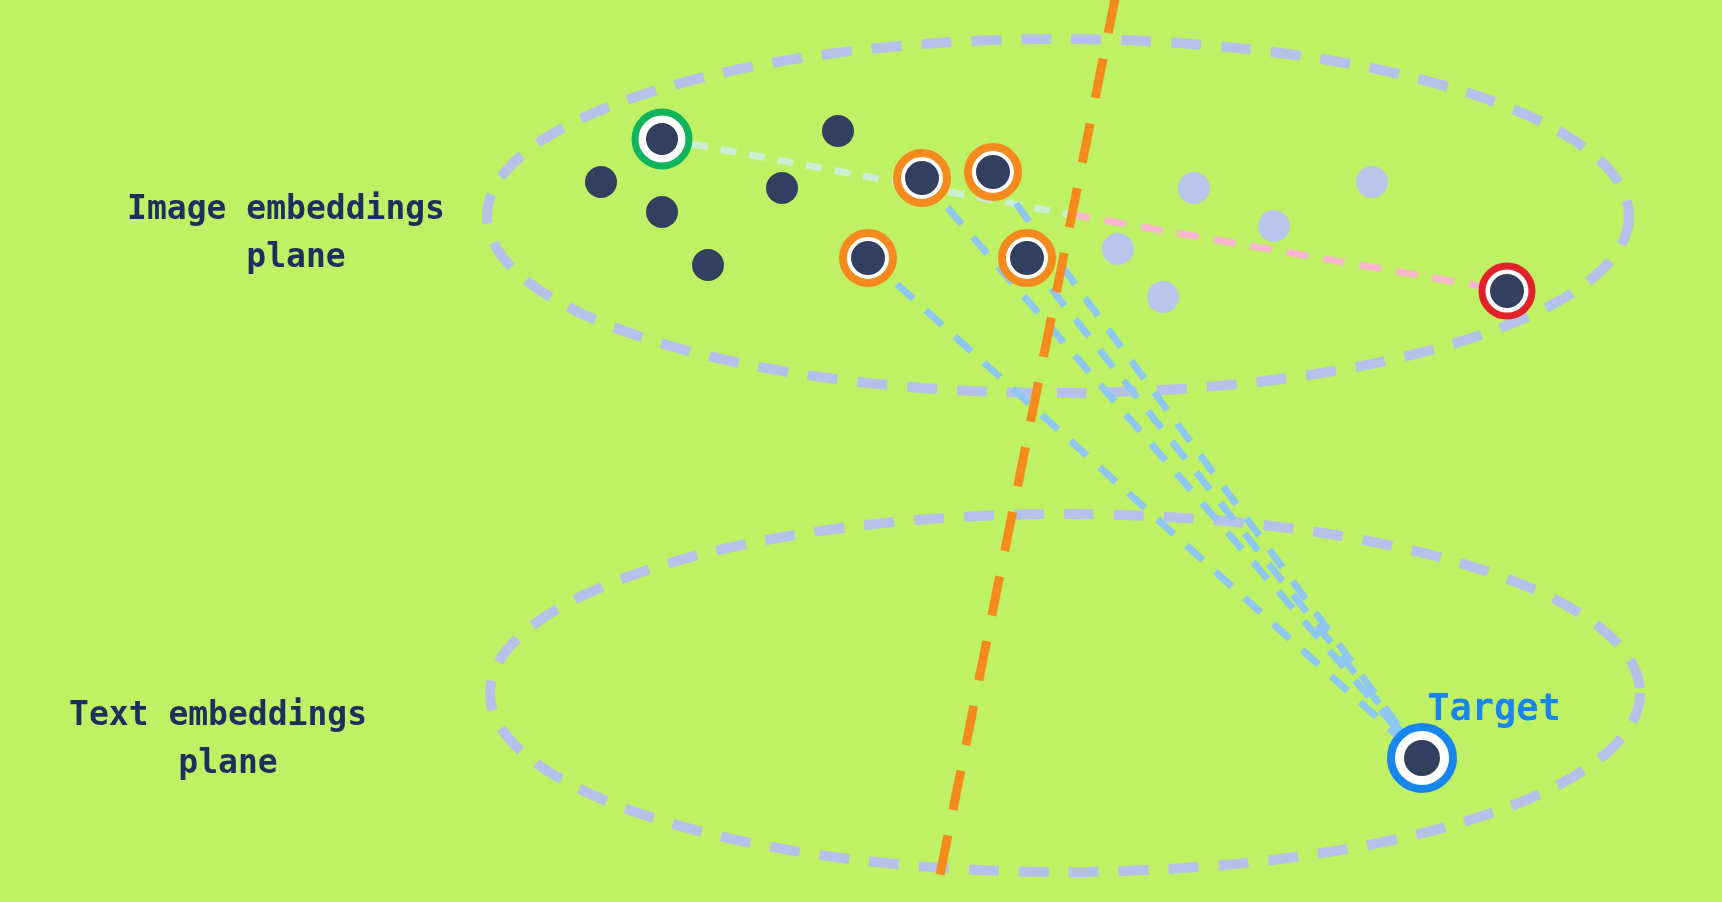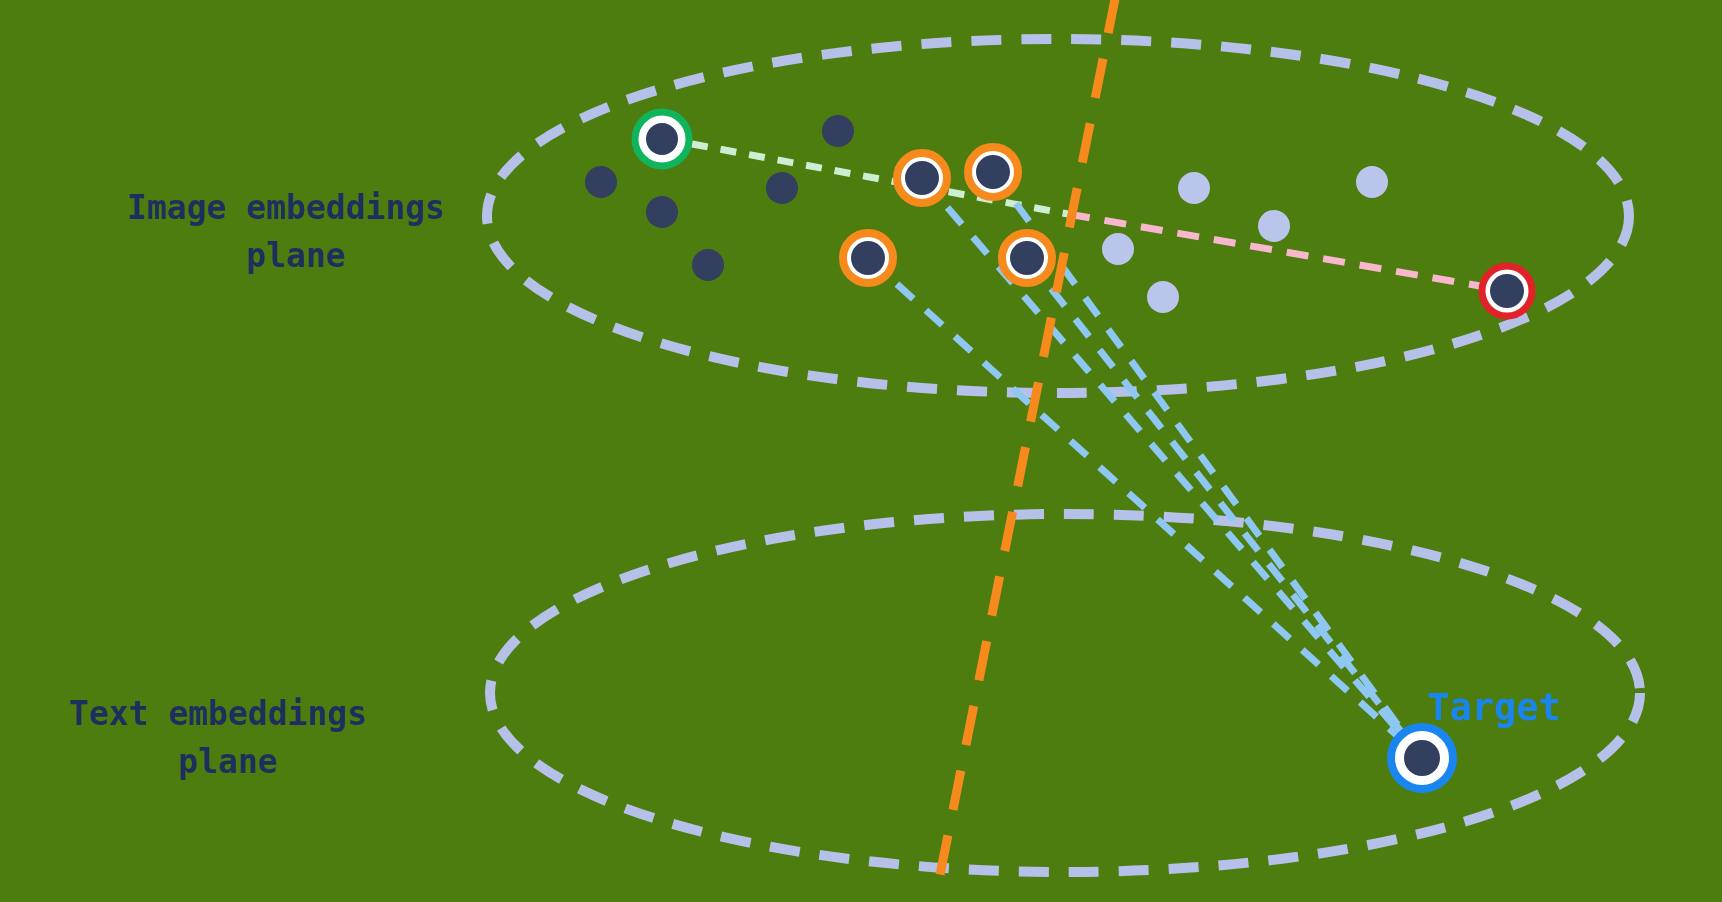--- a/index.html
+++ b/index.html
@@ -1,16 +1,16 @@
 <!DOCTYPE html>
 <html><head>
 <meta charset="utf-8">
 <style>
   html,body{margin:0;padding:0;background:#ffffff;}
-  .stage{position:relative;width:1722px;height:902px;background:#4d7c0f;overflow:hidden;}
+  .stage{position:relative;width:1722px;height:902px;background:#bef264;overflow:hidden;}
   svg{display:block;}
   .plane-outline{fill:none;stroke-width:10;stroke-dasharray:30 20;}
   .boundary-line{fill:none;stroke-width:9;stroke-dasharray:40 26;}
   .match-line{fill:none;stroke-width:7;stroke-dasharray:22 17;}
   .green-line{fill:none;stroke-width:7;stroke-dasharray:16 13;}
   .pink-line{fill:none;stroke-width:7;stroke-dasharray:22 15;}
   .plane-label{font:700 33px "DejaVu Sans Mono", monospace;}
   .plane-label tspan{dominant-baseline:central;}
   .target-label{font:700 37px "DejaVu Sans Mono", monospace;dominant-baseline:central;}
 </style>

